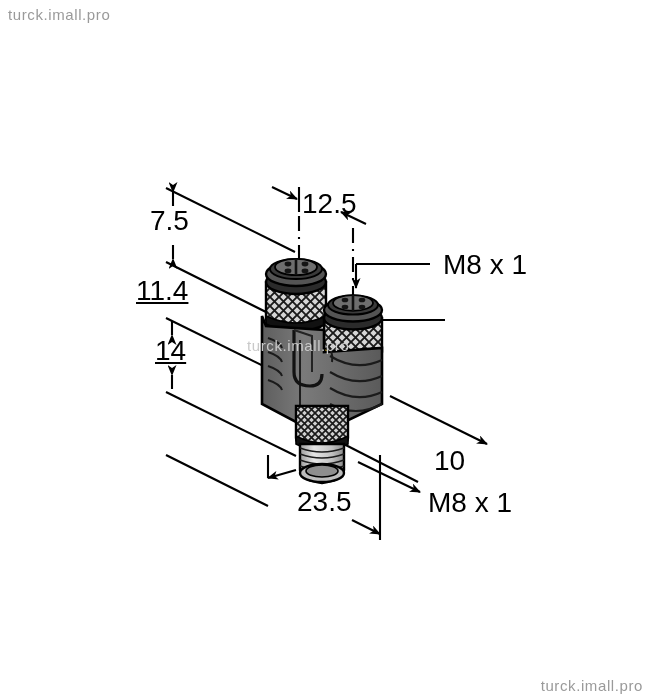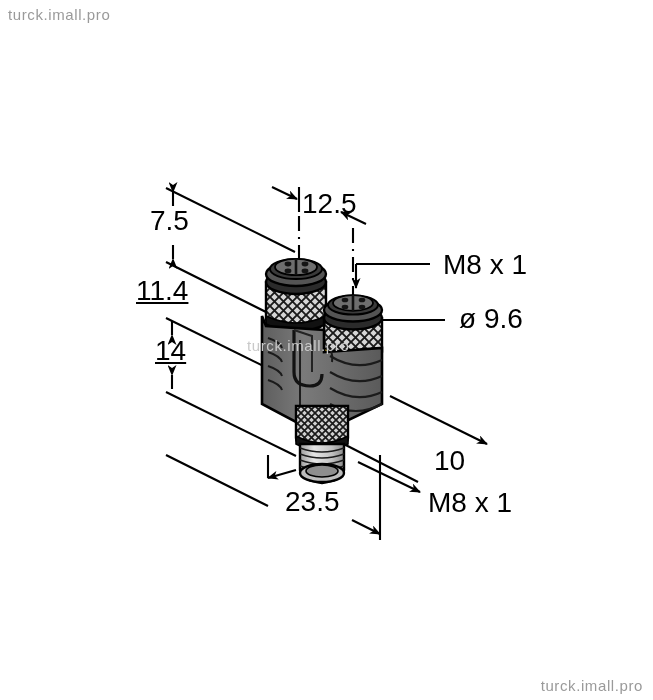--- a/index.html
+++ b/index.html
@@ -163,27 +163,26 @@
   </svg>
 
   <div class="dimtext" style="left:150px;top:207px;">7.5</div>
 
   <div class="dimtext" style="left:136px;top:277px;text-decoration:underline;">11.4</div>
 
   <div class="dimtext" style="left:155px;top:337px;text-decoration:underline;">14</div>
 
   <div class="dimtext" style="left:302px;top:190px;">12.5</div>
 
-  <div class="dimtext" style="left:285px;top:488px;">23.5</div>
+  <div class="dimtext" style="left:297px;top:488px;">23.5</div>
 
   <div class="dimtext" style="left:434px;top:447px;">10</div>
 
   <div class="dimtext" style="left:443px;top:251px;">M8 x 1</div>
 
-  <div class="dimtext" style="left:459px;top:305px;">ø 9.6</div>
 
   <div class="dimtext" style="left:428px;top:489px;">M8 x 1</div>
 
   <div class="wm wm-tl">turck.imall.pro</div>
   <div class="wm wm-mid">turck.imall.pro</div>
   <div class="wm wm-br">turck.imall.pro</div>
 
 </div>
 
 </body></html>

